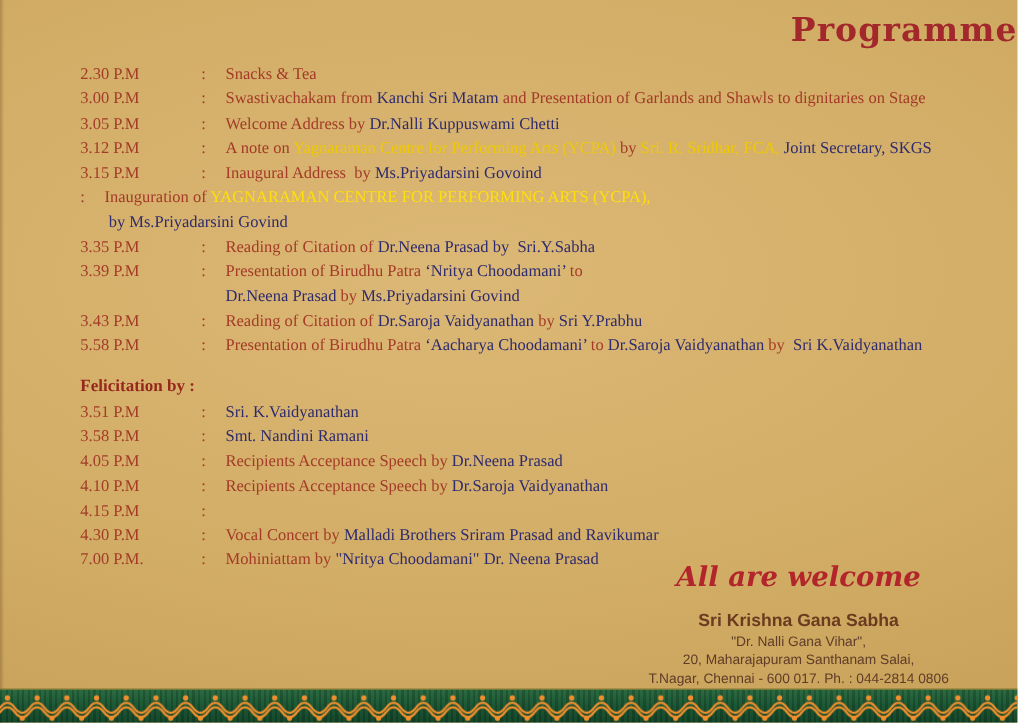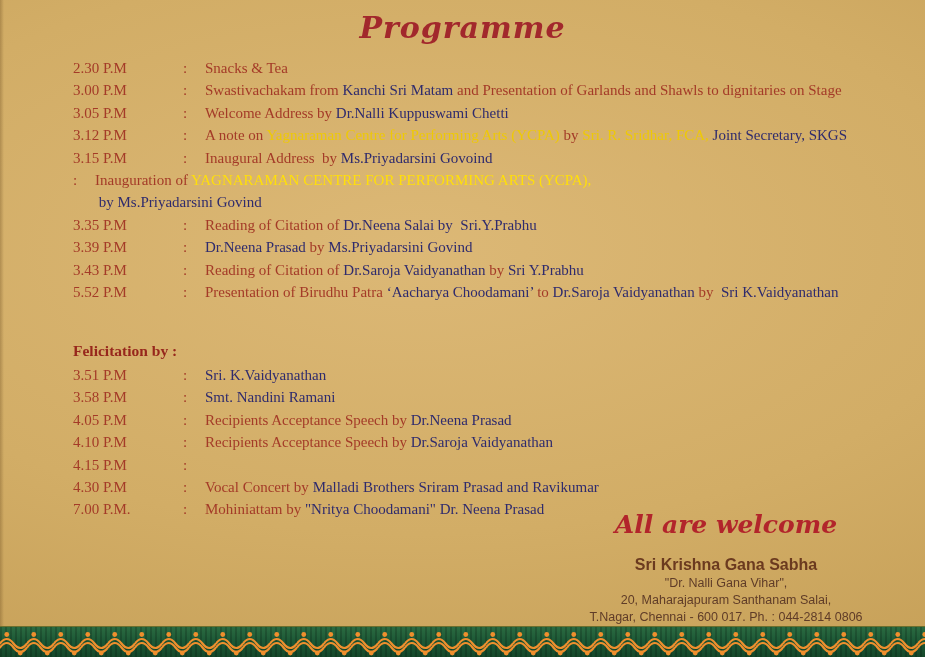--- a/index.html
+++ b/index.html
@@ -21,23 +21,22 @@
     width: 4px;
     background: linear-gradient(90deg, rgba(92,62,22,0.30), rgba(92,62,22,0));
     pointer-events: none;
   }
 
   .title {
     position: absolute;
     top: 10px;
     left: 0;
     width: 100%;
-    text-align: center;
+    text-align: right;
     font-family: "DejaVu Serif", serif;
-    font-style: italic;
     font-weight: bold;
     font-size: 30px;
     letter-spacing: 1px;
     color: var(--title_red);
   }
 
   .schedule {
     position: absolute;
     left: 73px;
     right: 24px;
@@ -166,39 +165,40 @@
         <div class="colon">:</div>
         <div class="desc">
           <div class="line"><span style="color: rgb(164, 59, 40);">Inauguration of </span><span style="color: rgb(255, 223, 10);">YAGNARAMAN CENTRE FOR PERFORMING ARTS (YCPA),</span></div>
           <div class="line"><span style="color: rgb(47, 43, 109);"> by Ms.Priyadarsini Govind</span></div>
         </div>
       </div>
       <div class="row">
         <div class="time">3.35 P.M</div>
         <div class="colon">:</div>
         <div class="desc">
-          <div class="line"><span style="color: rgb(164, 59, 40);">Reading of Citation of </span><span style="color: rgb(47, 43, 109);">Dr.Neena Salai by  Sri.Y.Prabhu</span></div>
+          <div class="line"><span style="color: rgb(164, 59, 40);">Reading of Citation of </span><span style="color: rgb(47, 43, 109);">Dr.Neena Prasad by  Sri.Y.Sabha</span></div>
         </div>
       </div>
       <div class="row">
         <div class="time">3.39 P.M</div>
         <div class="colon">:</div>
         <div class="desc">
+          <div class="line"><span style="color: rgb(164, 59, 40);">Presentation of Birudhu Patra </span><span style="color: rgb(47, 43, 109);">‘Nritya Choodamani’</span><span style="color: rgb(164, 59, 40);"> to</span></div>
           <div class="line"><span style="color: rgb(47, 43, 109);">Dr.Neena Prasad </span><span style="color: rgb(164, 59, 40);">by </span><span style="color: rgb(47, 43, 109);">Ms.Priyadarsini Govind</span></div>
         </div>
       </div>
       <div class="row">
         <div class="time">3.43 P.M</div>
         <div class="colon">:</div>
         <div class="desc">
           <div class="line"><span style="color: rgb(164, 59, 40);">Reading of Citation of </span><span style="color: rgb(47, 43, 109);">Dr.Saroja Vaidyanathan </span><span style="color: rgb(164, 59, 40);">by </span><span style="color: rgb(47, 43, 109);">Sri Y.Prabhu</span></div>
         </div>
       </div>
       <div class="row">
-        <div class="time">5.52 P.M</div>
+        <div class="time">5.58 P.M</div>
         <div class="colon">:</div>
         <div class="desc">
           <div class="line"><span style="color: rgb(164, 59, 40);">Presentation of Birudhu Patra </span><span style="color: rgb(47, 43, 109);">‘Aacharya Choodamani’</span><span style="color: rgb(164, 59, 40);"> to </span><span style="color: rgb(47, 43, 109);">Dr.Saroja Vaidyanathan </span><span style="color: rgb(164, 59, 40);">by </span><span style="color: rgb(47, 43, 109);"> Sri K.Vaidyanathan</span></div>
         </div>
       </div>
     </div>
 
   <div class="felicitation-heading">Felicitation by :</div>
 
   <div class="schedule" id="felicitation-rows">

